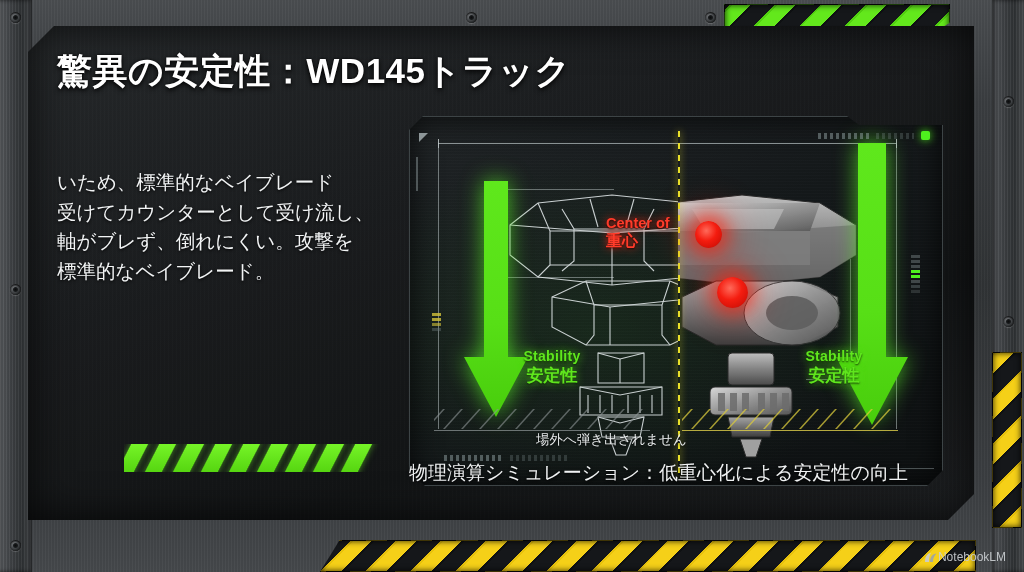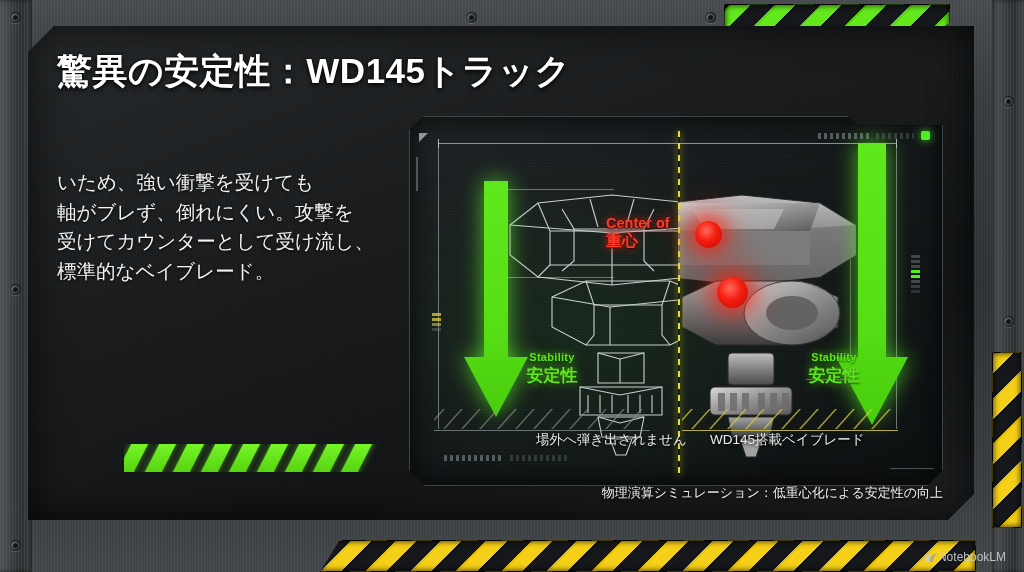--- a/index.html
+++ b/index.html
@@ -164,21 +164,21 @@
   #cog-label .jp { font-size:16px; display:block; }
 
   
   .arrow { position:absolute; filter:drop-shadow(0 0 11px rgba(90,240,40,.75)); }
 
   .stab {
     position:absolute; text-align:center; line-height:1.18;
     color:#5fe61d; font-weight:bold;
     text-shadow:0 0 9px rgba(90,230,30,.85), 0 1px 2px rgba(0,0,0,.9);
   }
-  .stab .en { font-size:11px; letter-spacing:.3px; }
+  .stab .en { font-size:14px; letter-spacing:.3px; }
   .stab .jp { font-size:17px; display:block; }
   #stab-left  { left:96px;  top:230px; width:92px; }
   #stab-right { left:378px; top:230px; width:92px; }
 
   
   .ground { position:absolute; bottom:56px; height:20px; overflow:hidden; }
   .ground i {
     position:absolute; top:-4px; width:1.5px; height:28px;
     transform:skewX(-42deg);
   }
@@ -206,22 +206,22 @@
     position:absolute; width:9px; height:9px; border-radius:2px;
     background:#4ef01e; box-shadow:0 0 8px rgba(80,240,30,.9);
   }
   .readout {
     position:absolute; height:6px; opacity:.45;
     background:repeating-linear-gradient(90deg,#9fb0b2 0 3px, rgba(0,0,0,0) 3px 6px);
   }
   .readout.dim { opacity:.22; }
 
   #hud-caption {
-    position:absolute; left:409px; top:484px; width:534px; text-align:right;
-    font-size:13px; color:#f0f2f3; white-space:nowrap;
+    position:absolute; left:409px; top:460px; width:534px; text-align:left;
+    font-size:19px; color:#f0f2f3; white-space:nowrap;
     text-shadow:0 1px 3px rgba(0,0,0,.95);
   }
 
   
   #watermark {
     position:absolute; right:18px; bottom:8px;
     display:flex; align-items:center; 
     font-size:12px; color:#c9cdd0; opacity:.92;
   }
 </style>
@@ -267,23 +267,23 @@
         <i style="left:140px"></i>
         <i style="left:168px"></i>
         <i style="left:196px"></i>
         <i style="left:224px"></i>
     </div>
   </div>
 
   <div id="title">驚異の安定性：WD145トラック</div>
 
   <div id="body-text">
-    <div>いため、強い衝撃を受けても</div>
+    <div>いため、標準的なベイブレード</div>
+    <div>受けてカウンターとして受け流し、</div>
     <div>軸がブレず、倒れにくい。攻撃を</div>
-    <div>受けてカウンターとして受け流し、</div>
     <div>標準的なベイブレード。</div>
   </div>
 
   <div id="hud">
 
     <div class="hud-corner" style="left:9px; top:16px;
          border-width:9px 9px 0 0; border-color:#8d9698 transparent transparent transparent;"></div>
     <div class="hud-frameline" style="left:6px; top:40px; width:2px; height:34px;"></div>
     <div class="hud-frameline" style="right:8px; bottom:16px; width:44px; height:1px;"></div>
 
@@ -442,21 +442,20 @@
         <i style="left:90px"></i>
         <i style="left:108px"></i>
         <i style="left:126px"></i>
         <i style="left:144px"></i>
         <i style="left:162px"></i>
         <i style="left:180px"></i>
         <i style="left:198px"></i>
       </div>
 
     <div class="cap" id="cap-left">場外へ弾き出されません</div>
-    <div class="cap" id="cap-right">WD145搭載ベイブレード</div>
 
     <div class="led" style="right:12px; top:14px;"></div>
     <div class="readout" style="right:72px; top:16px; width:52px;"></div>
     <div class="readout dim" style="right:28px; top:16px; width:38px;"></div>
 
     <div class="widget bar-stack" style="right:22px; top:138px;">
       <span style="background:#6f7a7c;opacity:.5"></span>
         <span style="background:#6f7a7c;opacity:.5"></span>
       <span style="background:#6f7a7c;opacity:.5"></span>
         <span style="background:#4ef01e"></span>

